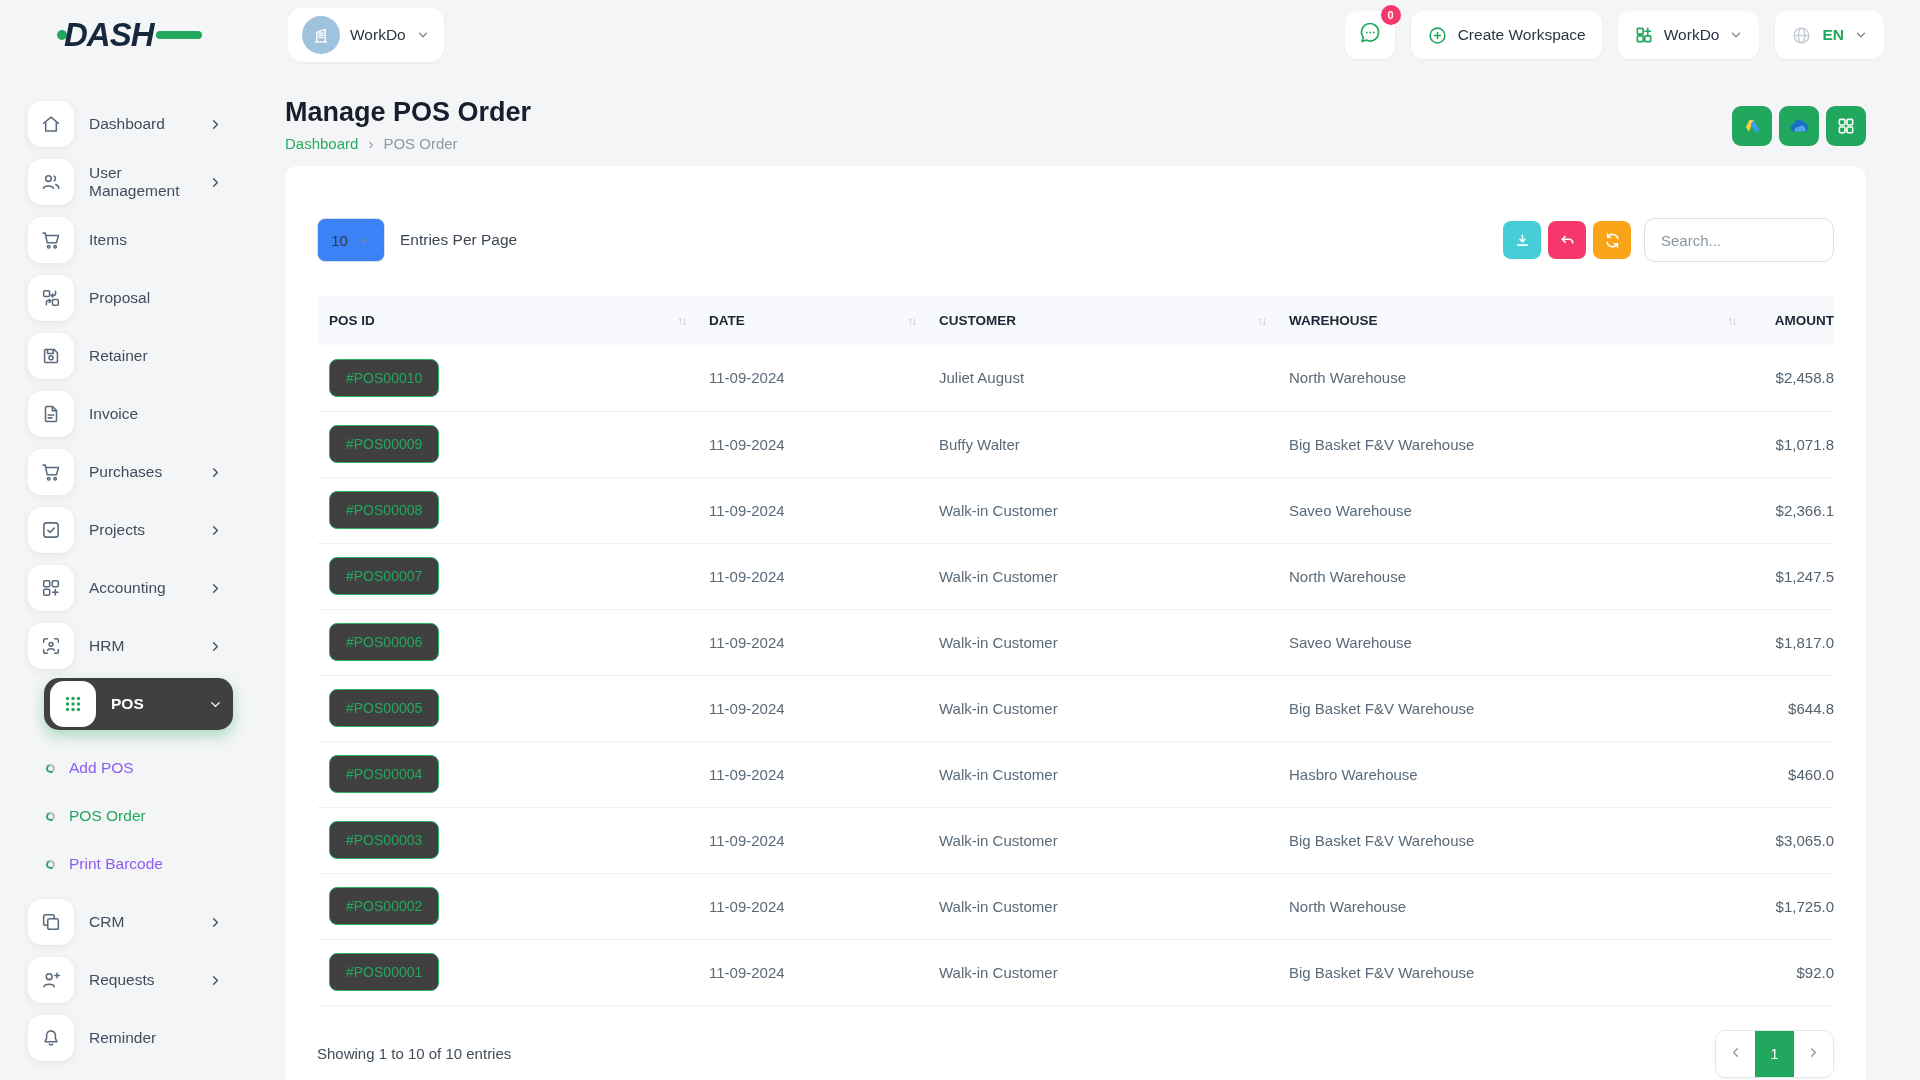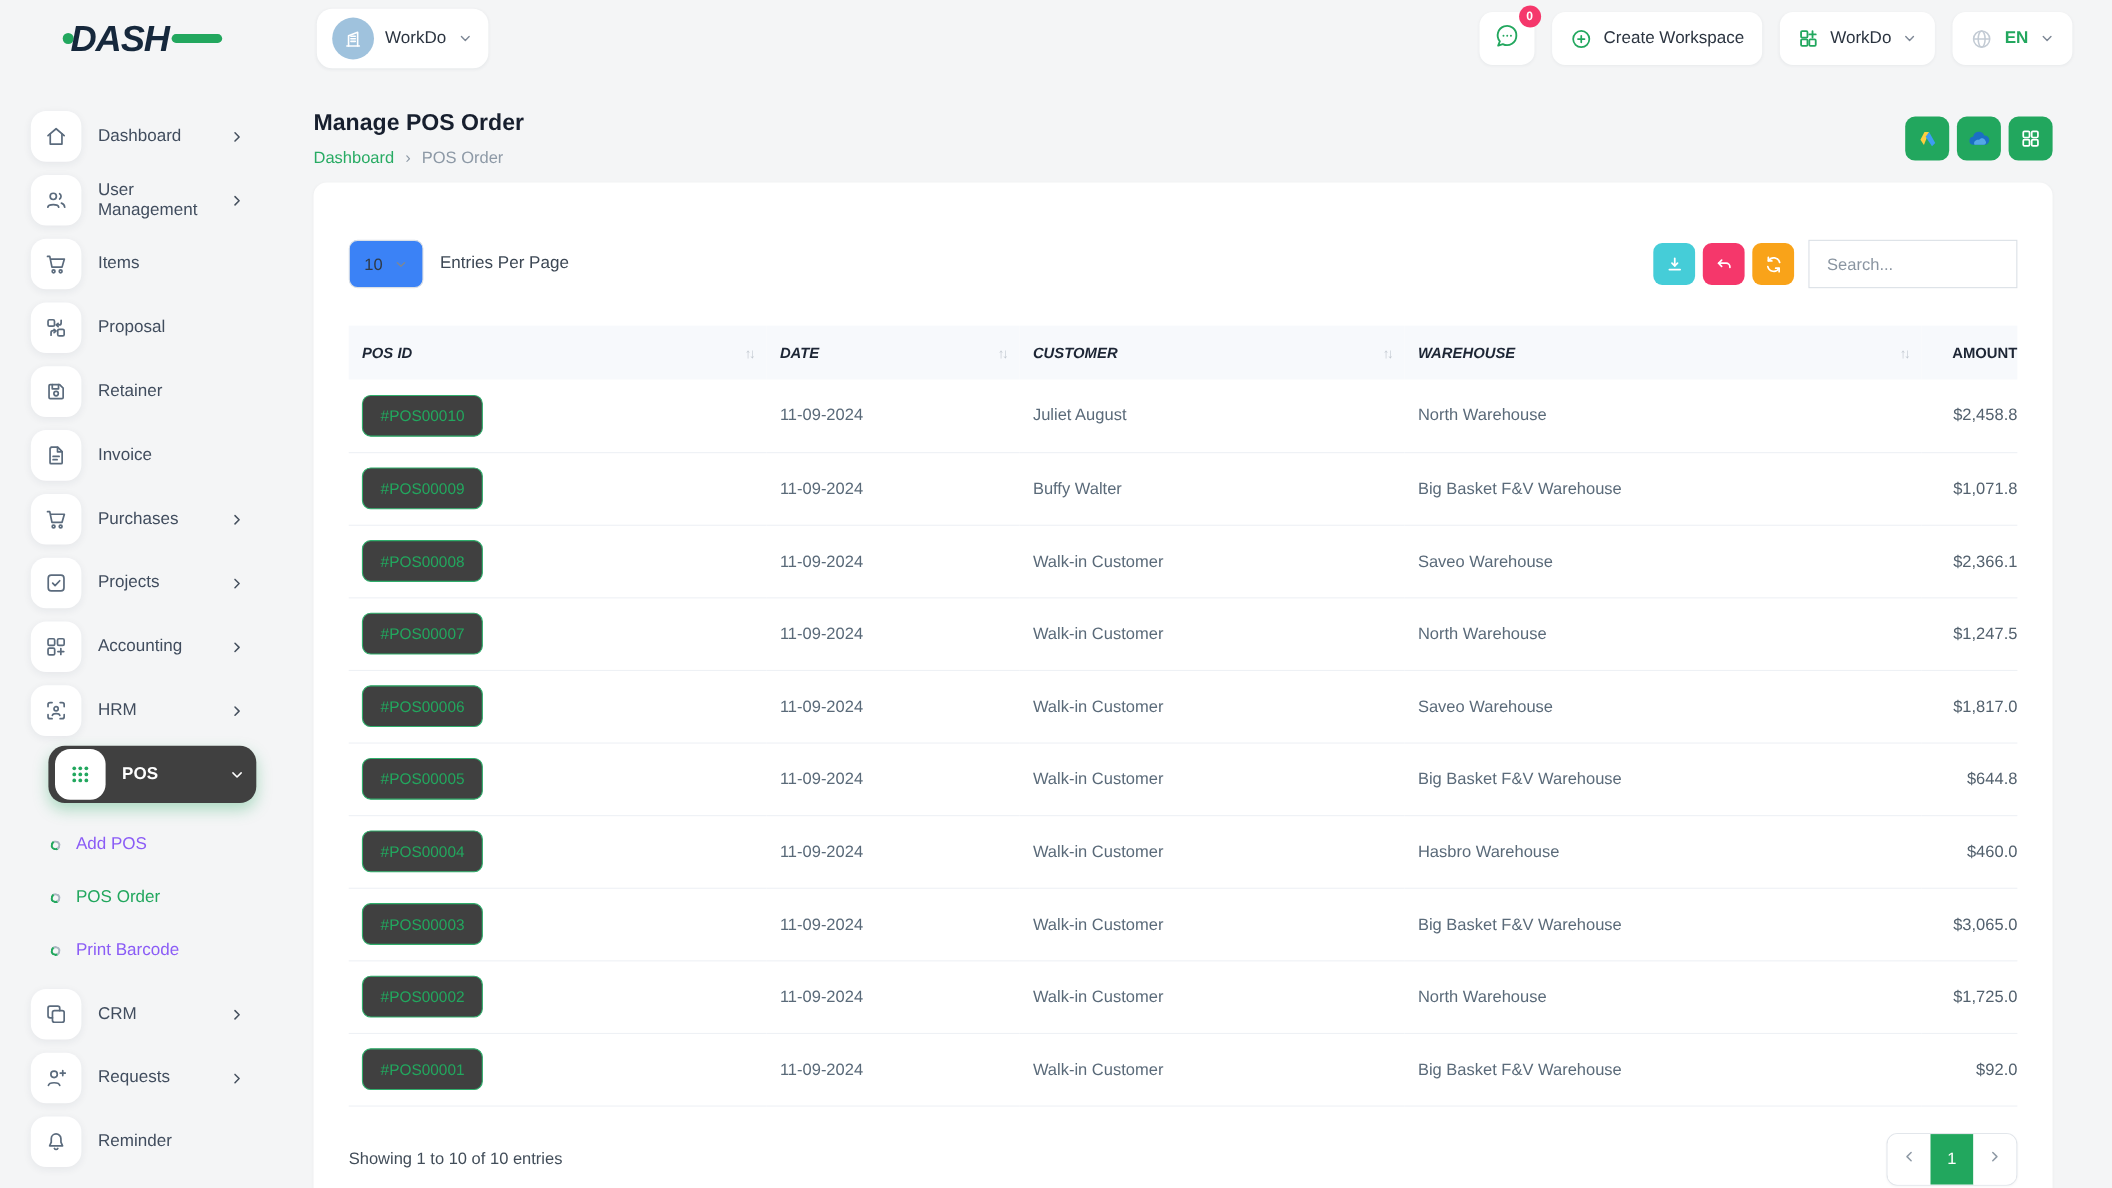--- a/index.html
+++ b/index.html
@@ -47,48 +47,48 @@
   .sub-item { display:flex; align-items:center; gap:14px; height:48px;
     padding:0 12px 0 24px; font-size:15.5px; color:#8b5cf6; cursor:pointer; }
   .sub-item .dot { width:9px; height:9px; border-radius:50%; flex:0 0 9px;
     border:2px solid #22a75e; border-top-color:#aab6c2; border-right-color:#aab6c2;
     transform:rotate(15deg); }
   .sub-item.active { color:#22a75e; }
   .sub-item .chev { margin-left:auto; }
   
   .main { position:absolute; left:255px; top:70px; right:0; bottom:0; padding:26px 54px 0 30px; }
   .page-head { display:flex; justify-content:space-between; align-items:flex-start; }
-  h1 { font-size:21px; font-weight:bold; color:#171f2e; line-height:32px; }
+  h1 { font-size:27px; font-weight:bold; color:#171f2e; line-height:32px; }
   .breadcrumb { margin-top:7px; font-size:15px; display:flex; align-items:center; gap:10px; }
   .breadcrumb .link { color:#27ab63; text-decoration:none; cursor:pointer; }
   .breadcrumb .sep { color:#8d99a6; font-size:15px; }
   .breadcrumb .current { color:#8d99a6; }
   .quick-actions { display:flex; gap:7px; margin-top:10px; }
   .qbtn { width:40px; height:40px; border-radius:9px; background:#22a75e; border:none;
     display:flex; align-items:center; justify-content:center; cursor:pointer; }
   
   .card { margin-top:14px; background:#fff; border-radius:12px; padding:52px 32px 0 32px;
     height:990px; box-shadow:0 1px 3px rgba(20,30,50,0.04); }
   .controls { display:flex; align-items:center; }
   .select-box { width:68px; height:44px; border:1px solid #dbe0e6; border-radius:8px;
     background:#3b82f6; display:flex; align-items:center; justify-content:center; gap:10px;
     font-size:15px; color:#2f3a47; cursor:pointer; }
   .controls-label { margin-left:15px; font-size:15.5px; color:#3c4754; }
   .controls-right { margin-left:auto; display:flex; align-items:center; }
   .abtn { width:38px; height:38px; border-radius:8px; border:none; margin-left:7px;
     display:flex; align-items:center; justify-content:center; color:#fff; cursor:pointer; }
   .search { width:190px; height:44px; margin-left:13px; border:1px solid #dbe0e6;
-    border-radius:0; padding:0 16px; font-size:15px; color:#4e5a66; outline:none;
+    border-radius:11px; padding:0 16px; font-size:15px; color:#4e5a66; outline:none;
     font-family:inherit; background:#fff; }
   .search::placeholder { color:#8a95a1; }
   
   table { width:100%; border-collapse:collapse; margin-top:34px; table-layout:fixed; }
   thead th { background:#f7f9fc; height:49px; font-size:13.5px; color:#1d2635;
     text-align:left; padding:0 12px; cursor:pointer; }
-  thead th .th-in { display:flex; align-items:center; justify-content:space-between;font-style:italic; }
+  thead th .th-in { display:flex; align-items:center; justify-content:space-between; }
   thead th.right { text-align:right; padding-right:0; }
   .sort { color:#c1c7cf; font-size:12px; letter-spacing:-2px; font-weight:normal; }
   tbody td { height:66px; border-bottom:1px solid #eef1f5; font-size:15px;
     color:#5a6a79; padding:0 12px; }
   tbody td.right { text-align:right; padding-right:0; color:#53616e; }
   .pos-pill { display:inline-block; border:1px solid #2fae6b; color:#22a75e;
     border-radius:8px; padding:10px 16px; font-size:14px; background:#404040; cursor:pointer; }
   
   .card-footer { display:flex; align-items:center; justify-content:space-between; margin-top:24px; }
   .showing { font-size:15px; color:#424d59; }

